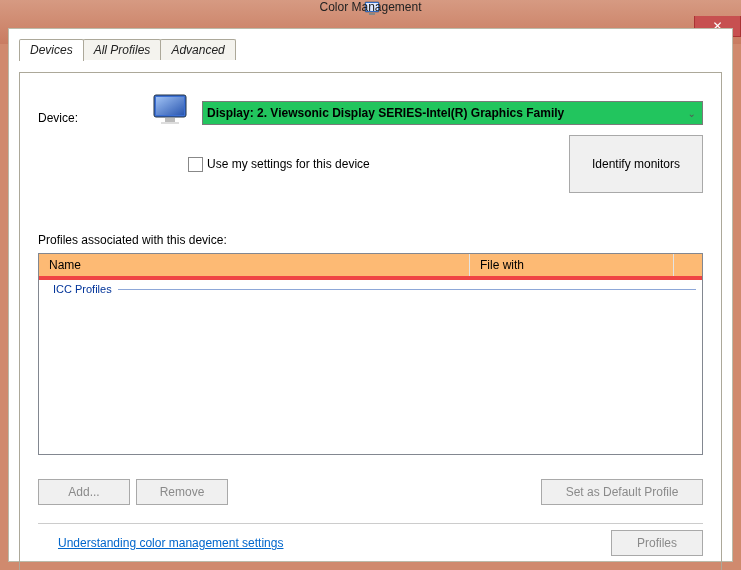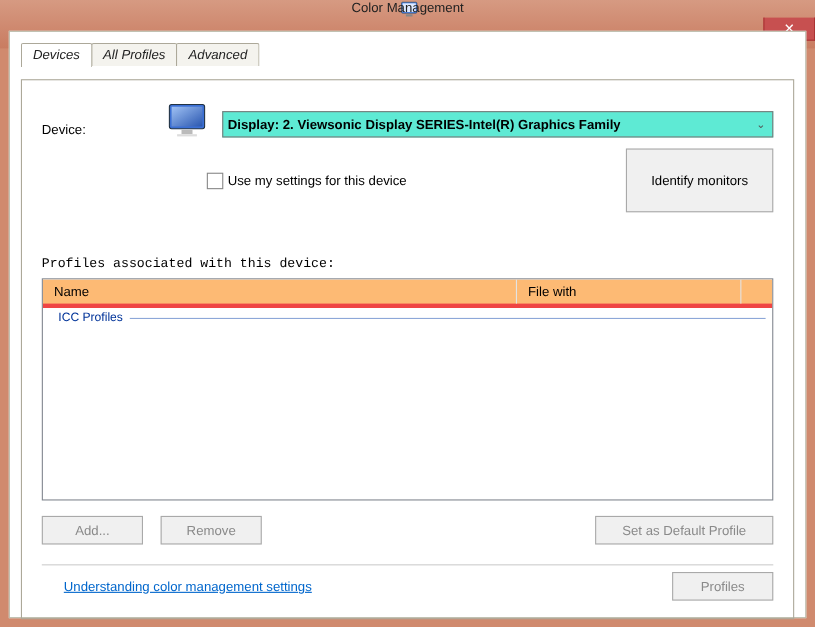--- a/index.html
+++ b/index.html
@@ -9,42 +9,42 @@
   .title-text { position:absolute; left:0; right:0; text-align:center; color:#222; font-size:12px; pointer-events:none; }
   .close-btn { margin-left:auto; width:45px; height:20px; background:#c75050; color:#fff; display:flex; align-items:center; justify-content:center; border:1px solid #a33; border-top:none; }
   .body { position:absolute; left:8px; right:8px; top:28px; bottom:8px; background:#fff; border:1px solid #bba; display:flex; flex-direction:column; }
   .tabs { display:flex; margin:10px 0 12px 10px; height:22px; position:relative; z-index:2;font-style:italic; }
   .tab { padding:3px 10px 3px 10px; border:1px solid #aca899; border-bottom:none; background:#f4f3ee; margin-right:-1px; color:#222; border-top-left-radius:2px; border-top-right-radius:2px; }
   .tab.active { background:#fff; position:relative; top:1px; padding-bottom:4px; margin-top:-1px; }
   .panel { margin:0 10px 10px 10px; border:1px solid #aca899; flex:1; display:flex; flex-direction:column; padding:20px 18px 16px 18px; }
   .device-row { display:flex; align-items:flex-end; gap:14px; }
   .device-label { width:100px; }
   .monitor-icon { width:36px; height:32px; }
-  .device-select { flex:1; height:22px; border:1px solid #7a7a7a; background:#5eead4; display:flex; align-items:center; padding:0 4px; position:relative; }
+  .device-select { flex:1; height:22px; border:1px solid #7a7a7a; background:#22c55e; display:flex; align-items:center; padding:0 4px; position:relative; }
   .device-select .sel-text { font-weight:bold; white-space:nowrap; overflow:hidden; }
   .device-select .chev { position:absolute; right:6px; top:50%; transform:translateY(-50%); font-size:10px; color:#555; }
   .row2 { display:flex; align-items:center; margin:10px 0 0 0; }
   .row2 .check-wrap { margin-left:150px; display:flex; align-items:center; gap:4px; }
   .row2 .check { width:13px; height:13px; border:1px solid #888; background:#fff; }
   .win-btn { height:24px; border:1px solid #a9a9a9; background:#f0f0f0; display:inline-flex; align-items:center; justify-content:center; padding:16px 22px; }
   .win-btn.disabled { color:#8a8a8a; }
   .identify-wrap { margin-left:auto; }
-  .assoc-label { margin-top:40px;font-family:Liberation Mono, monospace; }
+  .assoc-label { margin-top:40px; }
   .list-box { border:1px solid #828790; margin-top:6px; height:200px; background:#fff; display:flex; flex-direction:column; overflow:hidden; }
   .list-header { display:flex; height:22px; background:#fdba74; border-bottom:4px solid #ef4444; }
   .col { display:flex; align-items:center; padding-left:10px; border-right:1px solid #e3e3e3; }
   .col.name { flex:0 0 420px; }
   .col.fname { flex:1; }
   .col.spacer { flex:0 0 18px; border-right:none; }
   .group-row { color:#003399; padding:3px 0 2px 14px; font-size:11px; display:flex; align-items:center; }
   .group-row .line { flex:1; height:1px; background:#8da7d8; margin-left:6px; margin-right:6px; }
   .data-row { display:flex; padding:2px 0; }
   .data-row .c1 { flex:0 0 420px; padding-left:14px; }
   .data-row .c2 { flex:1; padding-left:10px; }
-  .buttons-row { display:flex; gap:16px; margin-top:14px; }
+  .buttons-row { display:flex; gap:6px; margin-top:24px; }
   .buttons-row .spacer-flex { flex:1; }
   hr.sep { border:none; border-top:1px solid #ccc; margin:18px 0 6px 0; }
   .bottom-row { display:flex; align-items:center; }
   .link { color:#0066cc; text-decoration:underline;margin-left:20px; }
   .footer { height:46px; border-top:1px solid #ddd; background:#f0f0f0; display:flex; align-items:center; justify-content:flex-end; padding:0 14px; }
   .close-footer { width:76px; height:22px; border:1px solid #5b85c4; background:#eef; display:flex; align-items:center; justify-content:center; box-shadow:0 0 0 1px #9cc2f3 inset; }
 </style>
 </head>
 <body>
 

